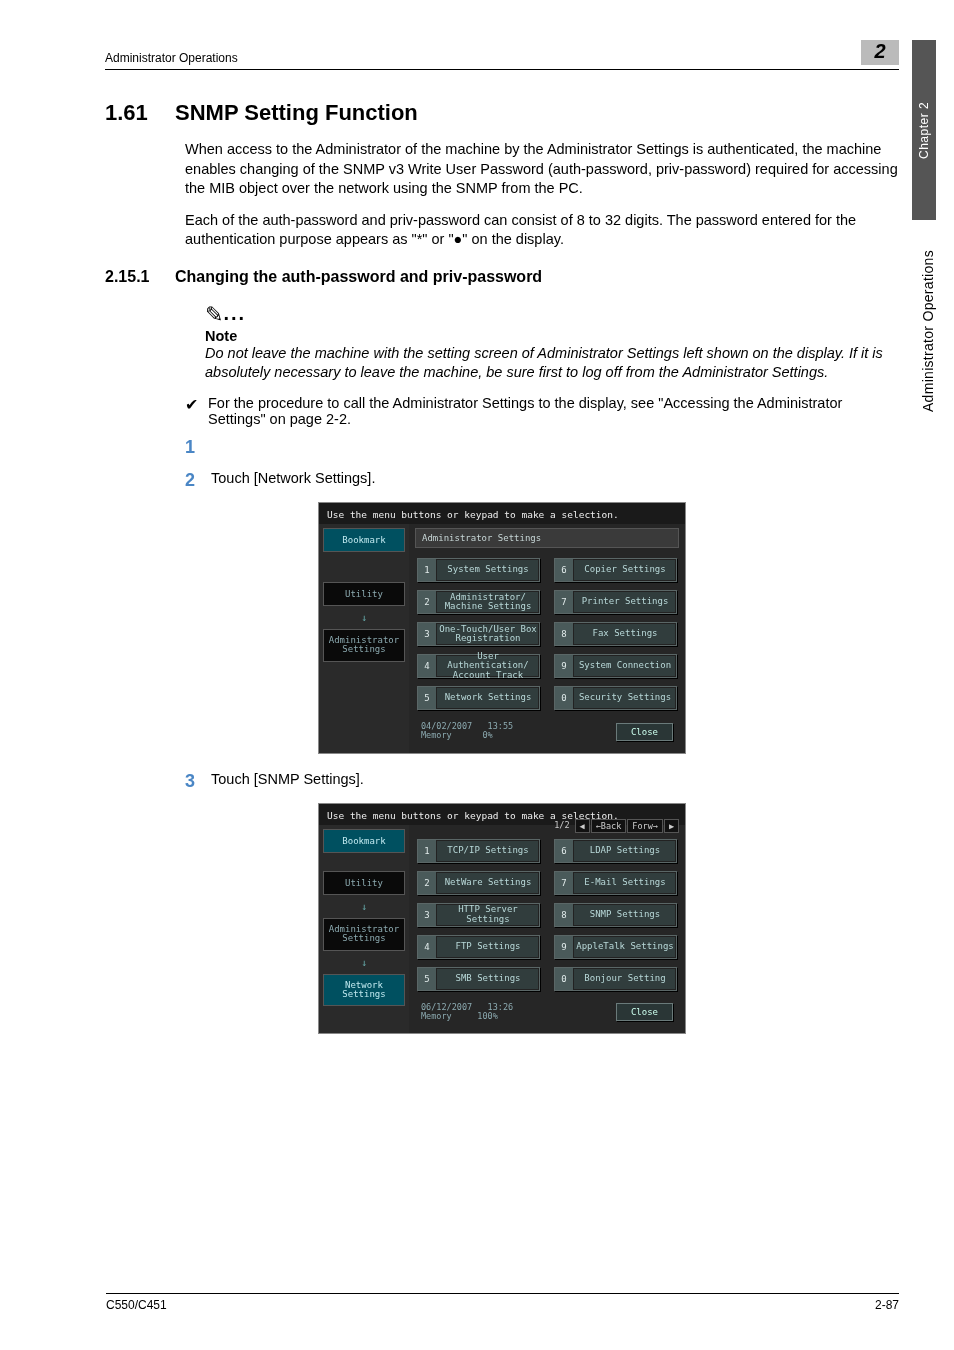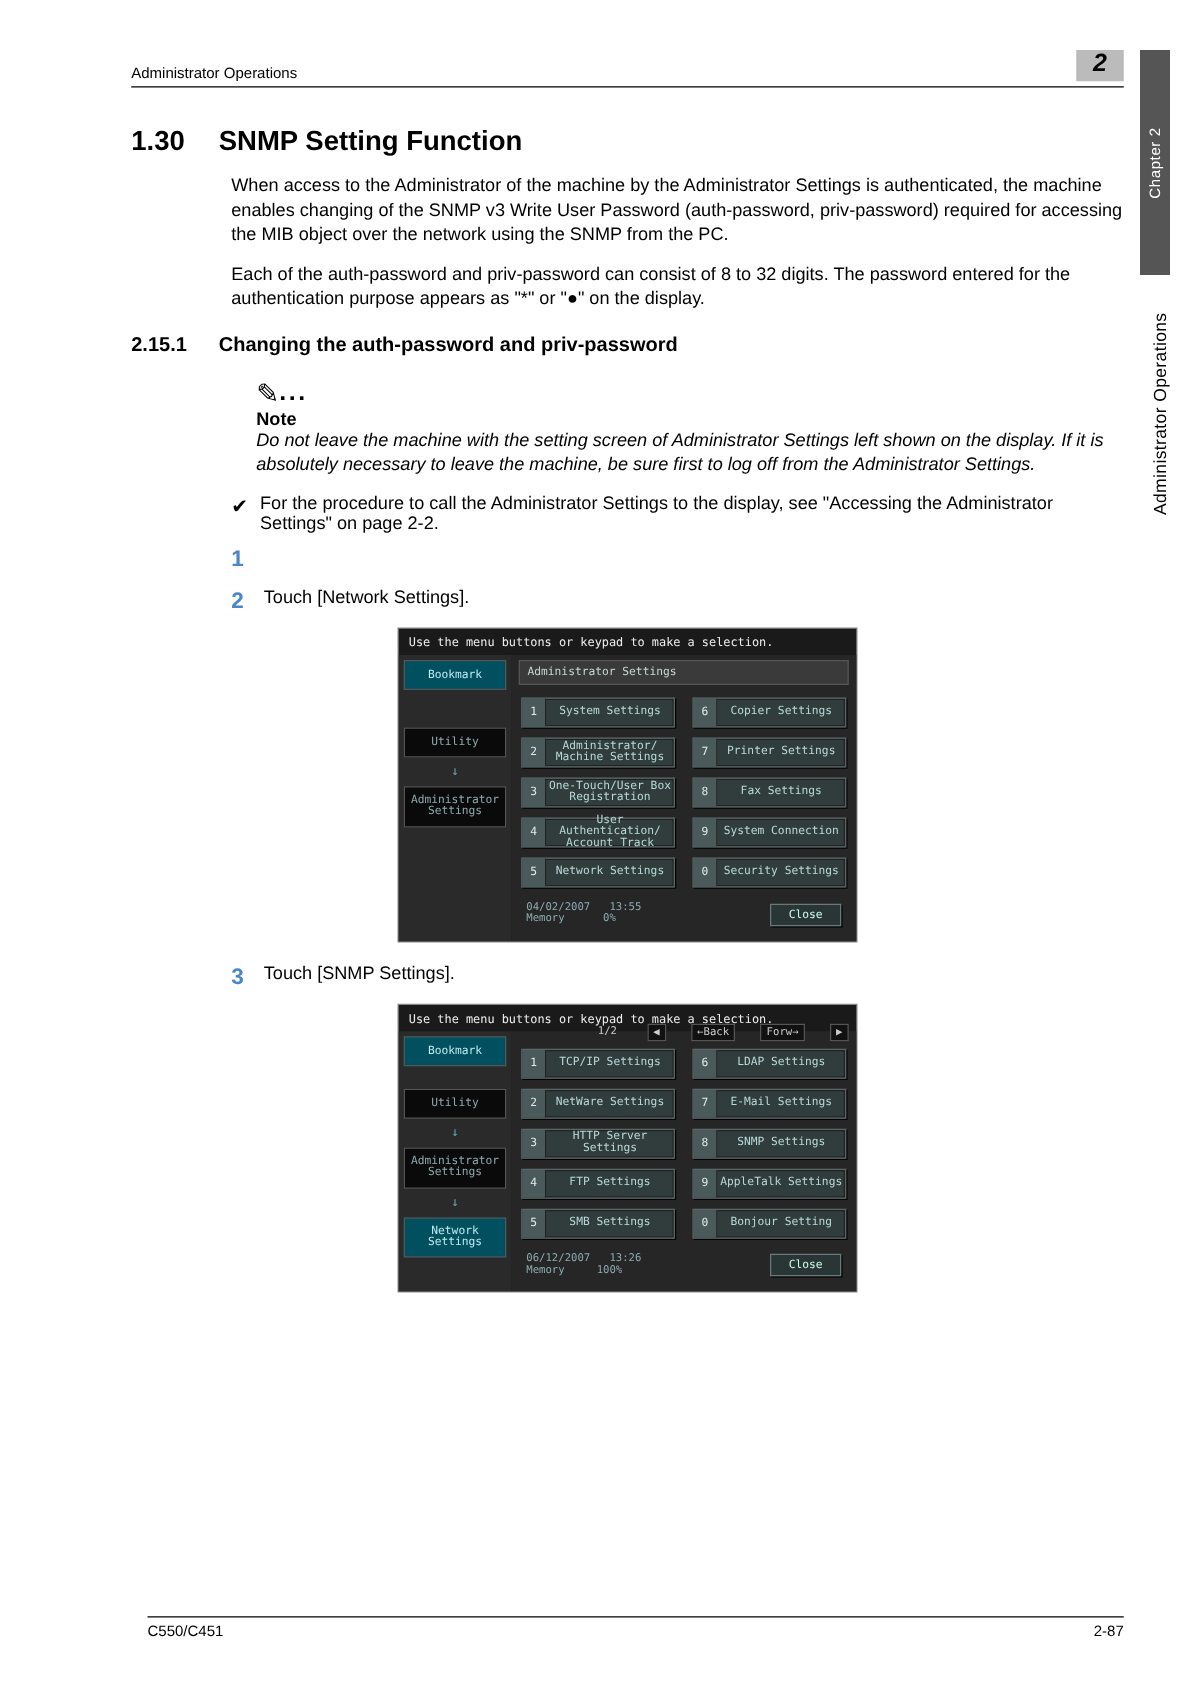--- a/index.html
+++ b/index.html
@@ -99,57 +99,57 @@
   .dp-side { width:82px; background:#2a2a2a; display:flex; flex-direction:column; gap:6px; padding:4px 4px 4px 4px;}
   .side-btn {
     background:#0a0a0a; border:1px solid #555; color:#8caab0;
     font-size:9px; text-align:center; padding:6px 0;
   }
   .side-btn.sel { background:#005060; color:#bfe8ef; }
   .side-arrow { text-align:center; color:#6aa; font-size:10px;}
   .dp-main { flex:1; background:#262626; padding:0 6px 6px 6px;}
   .dp-title-bar { background:#3a3a3a; border:1px solid #555; padding:4px 6px; margin:4px 0 10px; color:#c7d6d6;}
   .dp-title-bar .crumb { font-size:9px;}
-  .paging { display:flex; justify-content:flex-end; gap:20px; margin:-6px 0 6px; }
+  .paging { display:flex; justify-content:flex-end; gap:1px; margin:-6px 0 6px; }
   .pg-btn { background:#111; border:1px solid #555; padding:1px 4px; font-size:8.5px; color:#ccc;}
   .dp-grid { display:grid; grid-template-columns: 1fr 1fr; gap:8px 14px; padding:0 2px 10px;}
   .opt-btn {
     display:flex; align-items:center;
     background:#313d3d; border:1px solid #5a6666;
     height:22px;
     box-shadow: inset 0 0 0 1px #222, 1px 1px 0 #000;
   }
   .opt-btn .num { width:18px; background:#4a5a5a; color:#e0eaea; text-align:center; font-size:9px; align-self:stretch; display:flex; align-items:center; justify-content:center; border-right:1px solid #222;}
   .opt-btn .lbl { flex:1; text-align:center; color:#b8d8d8; font-size:9px; line-height:1.05; padding:0 2px;}
   .dp-foot { display:flex; justify-content:space-between; align-items:flex-end; padding:2px 6px 6px; background:#262626;}
   .foot-text { font-size:8.5px; color:#8caab0; line-height:1.1;}
   .foot-text div{white-space:pre;}
   .close-btn { background:#2a3636; border:1px solid #6a7a7a; box-shadow:1px 1px 0 #000; color:#cfe; padding:3px 14px; font-size:9px;}
   
   .page-foot {
-    position:absolute; bottom:38px; left:118px; right:55px;
+    position:absolute; bottom:38px; left:106px; right:55px;
     border-top:1px solid #000; padding-top:4px;
     display:flex; justify-content:space-between; font-size:12px;
   }
 </style>
 </head>
 <body>
 
 <div class="page">
 
   <div class="side-chapter">Chapter 2</div>
   <div class="side-ops">Administrator Operations</div>
 
   <div class="hdr">
     <span>Administrator Operations</span>
     <span class="chapnumbox">2</span>
   </div>
 
   <h2 class="section">
-    <span class="num">1.30</span><span>SNMP Setting Function</span>
+    <span class="num">1.61</span><span>SNMP Setting Function</span>
   </h2>
 
   <div class="body-indent">
     <p>When access to the Administrator of the machine by the Administrator Settings is authenticated, the machine enables changing of the SNMP v3 Write User Password (auth-password, priv-password) required for accessing the MIB object over the network using the SNMP from the PC.</p>
     <p>Each of the auth-password and priv-password can consist of 8 to 32 digits. The password entered for the authentication purpose appears as "*" or "●" on the display.</p>
   </div>
 
   <h3 class="subsection">
     <span class="num">2.15.1</span><span>Changing the auth-password and priv-password</span>
   </h3>

